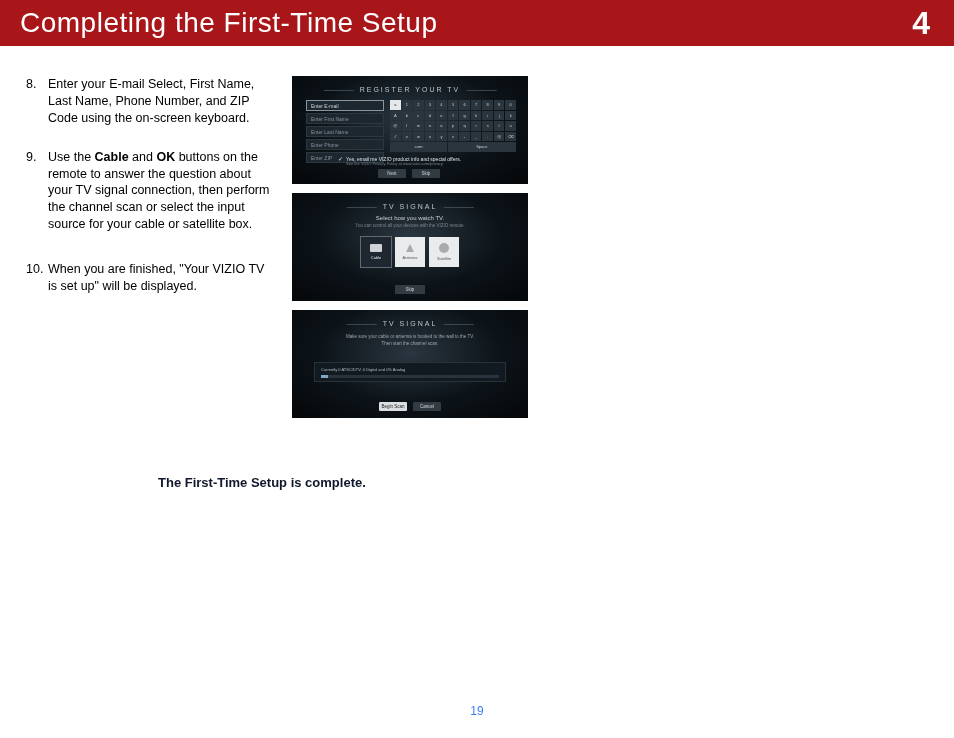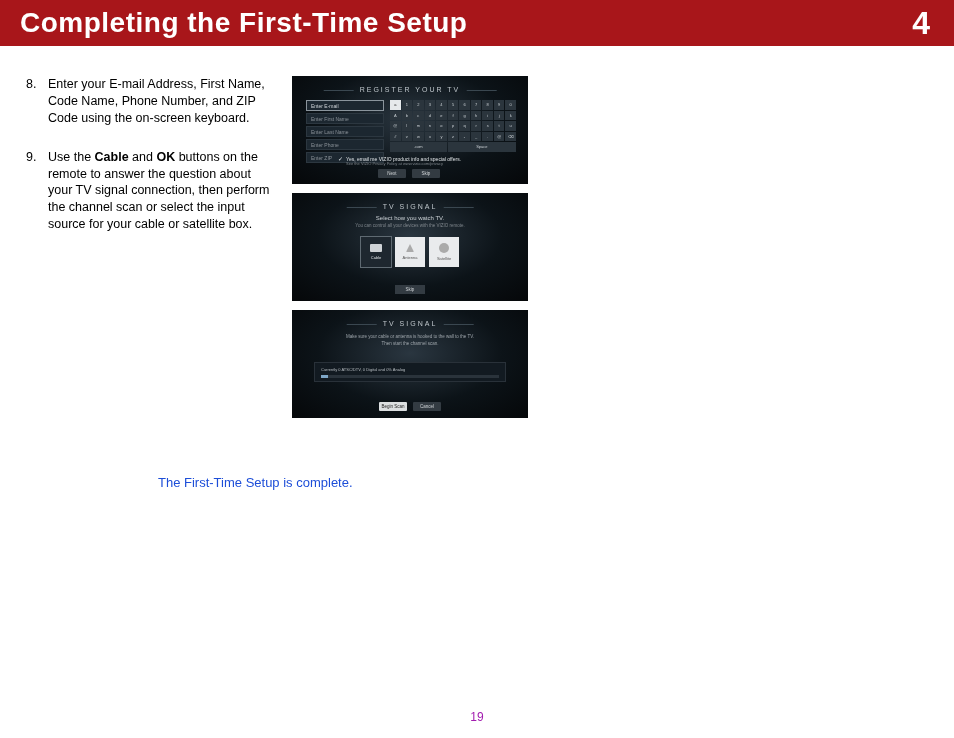--- a/index.html
+++ b/index.html
@@ -15,21 +15,21 @@
     background: #a8161a;
     height: 46px;
     display: flex;
     align-items: center;
     justify-content: space-between;
     padding: 0 24px 0 20px;
   }
   .header-title {
     color: #fff;
     font-size: 28px;
-    font-weight: 700;
+    font-weight: 400;
     letter-spacing: 0.5px;
   }
   .header-number {
     color: #fff;
     font-size: 32px;
     font-weight: 700;
   }
   .content {
     padding: 30px 28px 0 26px;
     display: flex;
@@ -243,52 +243,58 @@
     display: flex;
     gap: 6px;
   }
   .sbtn.light { background: #dcdfe1; color: #222; }
   
   .complete-line {
     position: absolute;
     left: 158px;
     top: 475px;
     font-size: 13px;
-    font-weight: 400;
-    color: #1d4ed8;
+    font-weight: 700;
+    color: #0f172a;
   }
   .page-num {
     position: absolute;
-    bottom: 14px;
+    bottom: 20px;
     left: 50%;
     transform: translateX(-50%);
     font-size: 12px;
-    color: #a21caf;
+    color: #3b82f6;
   }
 </style>
 </head>
 <body>
 
 <div class="header-bar">
   <div class="header-title">Completing the First-Time Setup</div>
   <div class="header-number">4</div>
 </div>
 
 <div class="content">
   <div class="text-col" id="steps">
       <div class="step">
         <div class="step-num">8.</div>
         <div class="step-body">
-          <p>Enter your E-mail Address, First Name, Code Name, Phone Number, and ZIP Code using the on-screen keyboard.</p>
+          <p>Enter your E-mail Select, First Name, Last Name, Phone Number, and ZIP Code using the on-screen keyboard.</p>
         </div>
       </div>
       <div class="step">
         <div class="step-num">9.</div>
         <div class="step-body">
           <p>Use the <b>Cable</b> and <b>OK</b> buttons on the remote to answer the question about your TV signal connection, then perform the channel scan or select the input source for your cable or satellite box.</p>
+        </div>
+      </div>
+      <div class="step" style="margin-top: 18px;">
+        <div class="step-num">10.</div>
+        <div class="step-body">
+          <p>When you are finished, "Your VIZIO TV is set up" will be displayed.</p>
         </div>
       </div>
     </div>
 
   <div class="shots-col">
 
     <div class="shot">
       <div class="shot-title">REGISTER YOUR TV</div>
       <div class="kb-panel">
         <div class="kb-field active">Enter E-mail</div>

